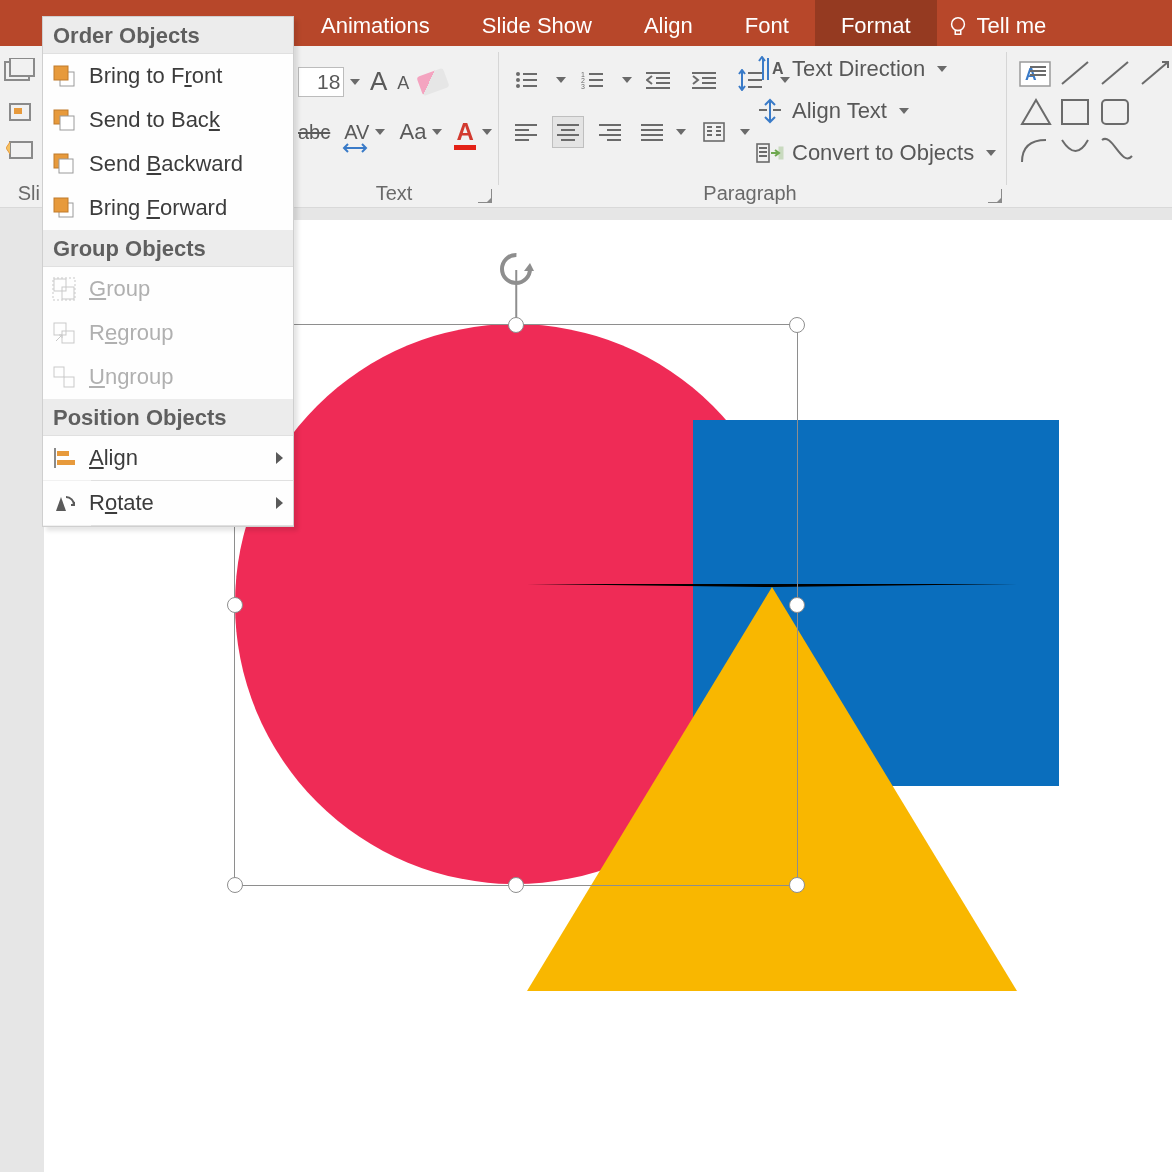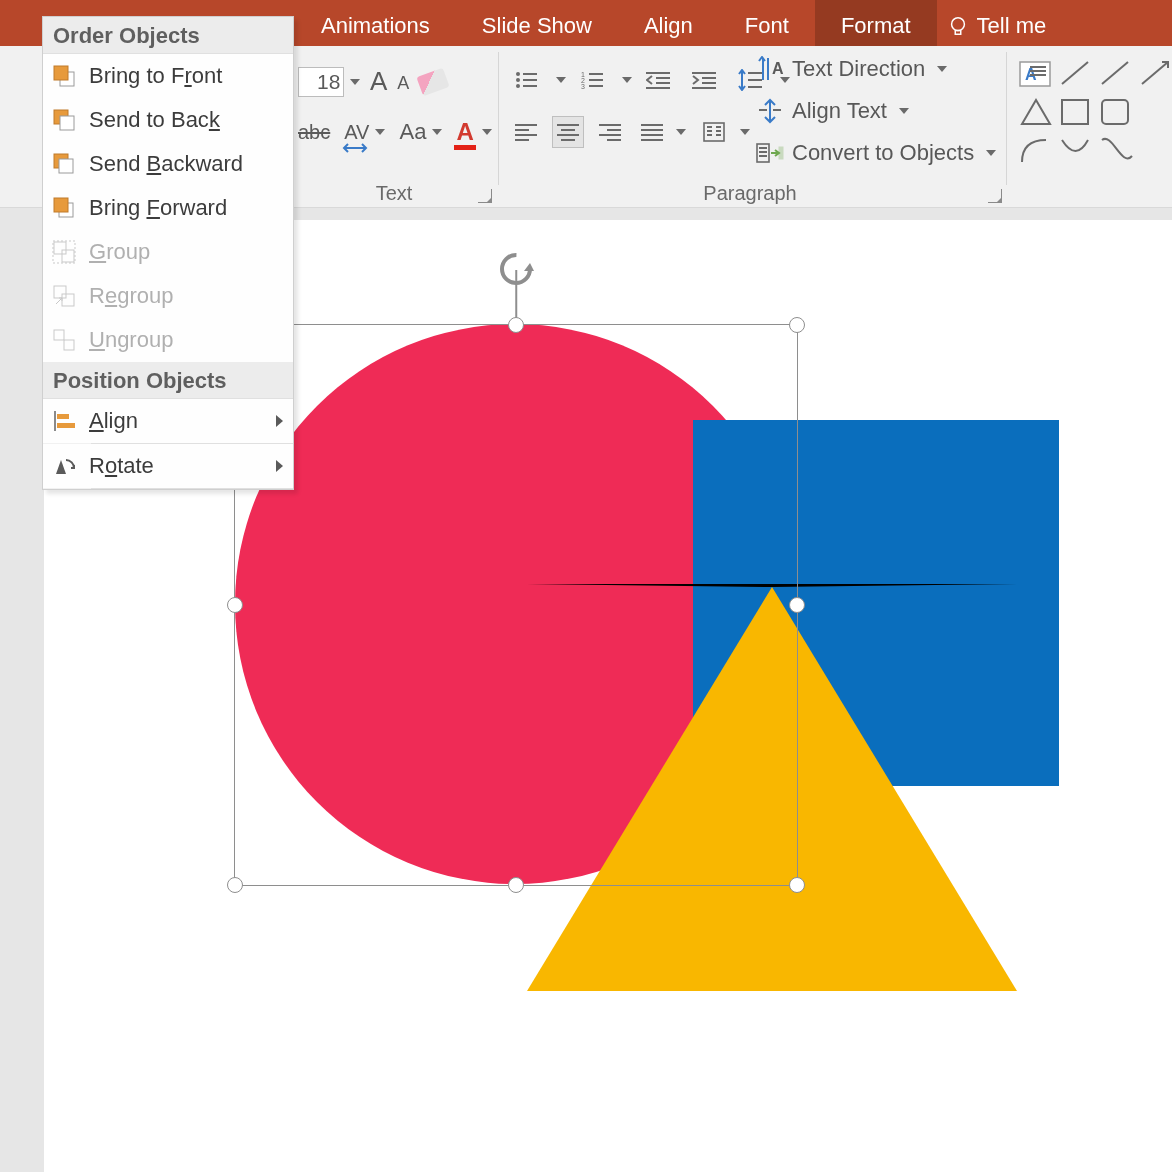--- a/index.html
+++ b/index.html
@@ -249,20 +249,41 @@
     <svg class="bulb svgico" viewBox="0 0 24 24">
       <circle cx="12" cy="10" r="7" fill="none" stroke="#fff" stroke-width="1.6"></circle>
       <rect x="9" y="17" width="6" height="4" fill="none" stroke="#fff" stroke-width="1.6"></rect>
     </svg>
     <span>Tell me</span>
   </div>
 </div>
 
 <div class="ribbon">
 
+  <div style="position:absolute;left:0;top:0;bottom:0;width:44px;">
+    <div style="position:absolute;top:12px;left:4px;">
+      <svg width="36" height="28" viewBox="0 0 36 28" class="svgico">
+          <rect x="1" y="4" width="24" height="18" fill="none" stroke="#8a8a8a" stroke-width="2"></rect>
+          <rect x="6" y="0" width="24" height="18" fill="#f1f1f1" stroke="#8a8a8a" stroke-width="2"></rect>
+        </svg>
+    </div>
+    <div style="position:absolute;top:56px;left:8px;">
+      <svg width="28" height="24" viewBox="0 0 28 24" class="svgico">
+          <rect x="2" y="2" width="20" height="16" fill="none" stroke="#8a8a8a" stroke-width="2"></rect>
+          <rect x="6" y="6" width="8" height="6" fill="#e79a3c"></rect>
+        </svg>
+    </div>
+    <div style="position:absolute;top:92px;left:6px;">
+      <svg width="30" height="24" viewBox="0 0 30 24" class="svgico">
+          <rect x="4" y="4" width="22" height="16" fill="none" stroke="#8a8a8a" stroke-width="2"></rect>
+          <path d="M4 4 L0 10 L4 16" fill="#f5c162" stroke="#e79a3c"></path>
+        </svg>
+    </div>
+    <div class="grp-label" style="left:0;right:4px;bottom:2px;text-align:right;">Sli</div>
+  </div>
 
   <div class="grp-sep" style="left:293px;"></div>
 
   <div style="position:absolute;left:298px;top:20px;display:flex;align-items:center;gap:10px;">
     <div style="width:46px;height:30px;background:#fff;border:1px solid #bcbcbc;display:flex;align-items:center;padding:0 18px;">
       <span class="smfont" style="font-size:21px;">18</span>
     </div>
     <div class="dd-caret" style="margin-left:-4px;"></div>
     <span style="font-size:26px;color:#5a5a5a;">A</span>
     <span style="font-size:18px;color:#5a5a5a;align-self:flex-end;padding-bottom:3px;">A</span>
@@ -527,20 +548,21 @@
   <div class="ctx-item">
     <span class="ico">
       <svg width="24" height="24" viewBox="0 0 24 24">
           <rect x="7" y="7" width="14" height="14" fill="#fff" stroke="#9a9a9a"></rect>
           <rect x="2" y="2" width="14" height="14" fill="#e79a3c" stroke="#c07a2a"></rect>
         </svg>
     </span>
     <span>Bring <span class="mn">F</span>orward</span>
   </div>
 
+  <div class="ctx-header">Group Objects</div>
 
   <div class="ctx-item disabled">
     <span class="ico">
       <svg width="24" height="24" viewBox="0 0 24 24">
           <rect x="2" y="2" width="12" height="12" fill="none" stroke="#c9c9c9"></rect>
           <rect x="10" y="10" width="12" height="12" fill="none" stroke="#c9c9c9"></rect>
           <rect x="1" y="1" width="22" height="22" fill="none" stroke="#c9c9c9" stroke-dasharray="2 2"></rect>
         </svg>
     </span>
     <span><span class="mn">G</span>roup</span>

